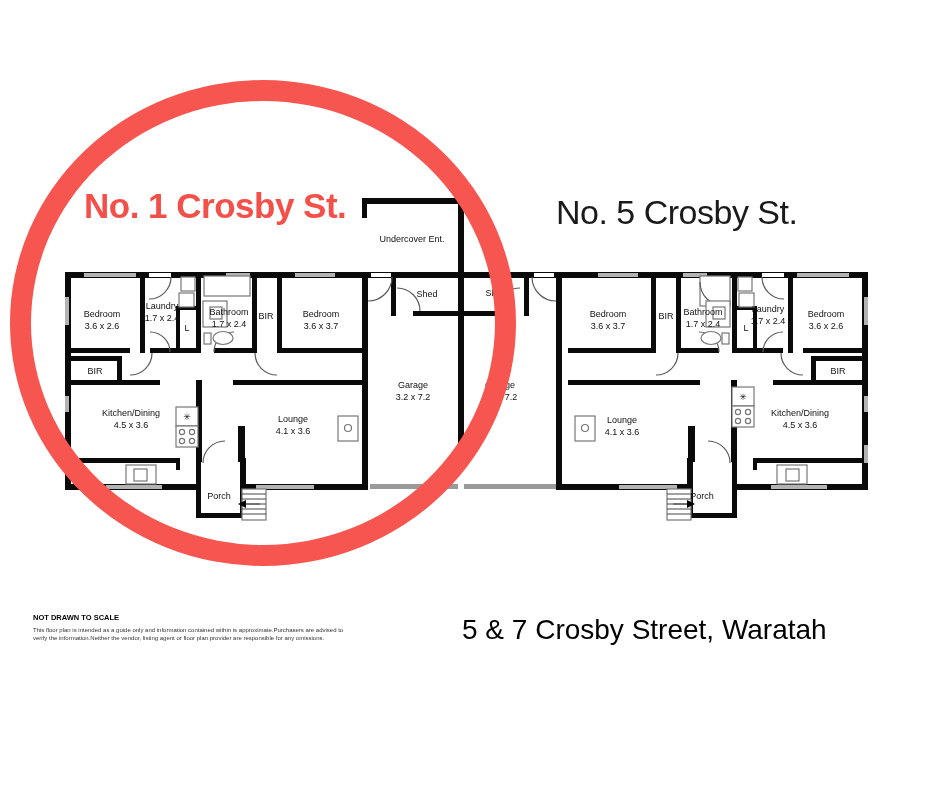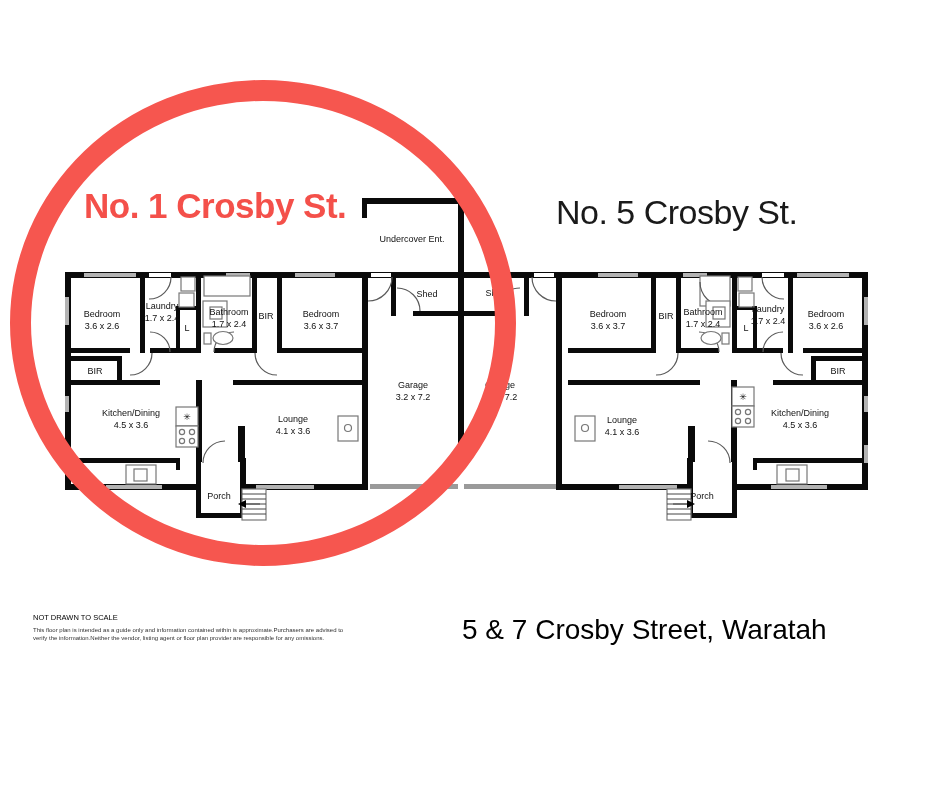--- a/index.html
+++ b/index.html
@@ -8,21 +8,21 @@
   .plan-svg{position:absolute;left:0;top:0;z-index:1;}
   .circle-mark{position:absolute;left:10px;top:80px;width:506px;height:486px;
     border:21px solid #f6564f;border-radius:50%;z-index:2;box-sizing:border-box;}
   .title-7{position:absolute;left:84px;top:186px;z-index:3;color:#f4504a;
     font-size:35px;font-weight:bold;letter-spacing:-0.5px;white-space:nowrap;}
   .title-5{position:absolute;left:556px;top:145px;z-index:3;color:#1a1a1a;
     font-size:34px;font-weight:400;letter-spacing:-0.5px;white-space:nowrap;margin-top:48px;}
   .address{position:absolute;left:462px;top:614px;z-index:3;color:#000000;
     font-size:28px;white-space:nowrap;}
   .disc-head{position:absolute;left:33px;top:613px;z-index:3;color:#000;
-    font-size:7.5px;font-weight:normal;white-space:nowrap;}
+    font-size:7.5px;font-weight:bold;white-space:nowrap;}
   .disc-body{position:absolute;left:33px;top:626px;z-index:3;color:#333;
     font-size:6px;line-height:8px;white-space:nowrap;}
   text{font-family:"Liberation Sans",sans-serif;fill:#111;}
   .rl{font-size:9px;}
   .wall{fill:#0a0a0a;}
   .win{fill:#b3b3b3;}
   .gdoor{fill:#9a9a9a;}
   .gap{fill:#ffffff;}
   .fx{fill:#ffffff;stroke:#777;stroke-width:1.2;}
   .arc{fill:none;stroke:#5a5a5a;stroke-width:1.2;}

